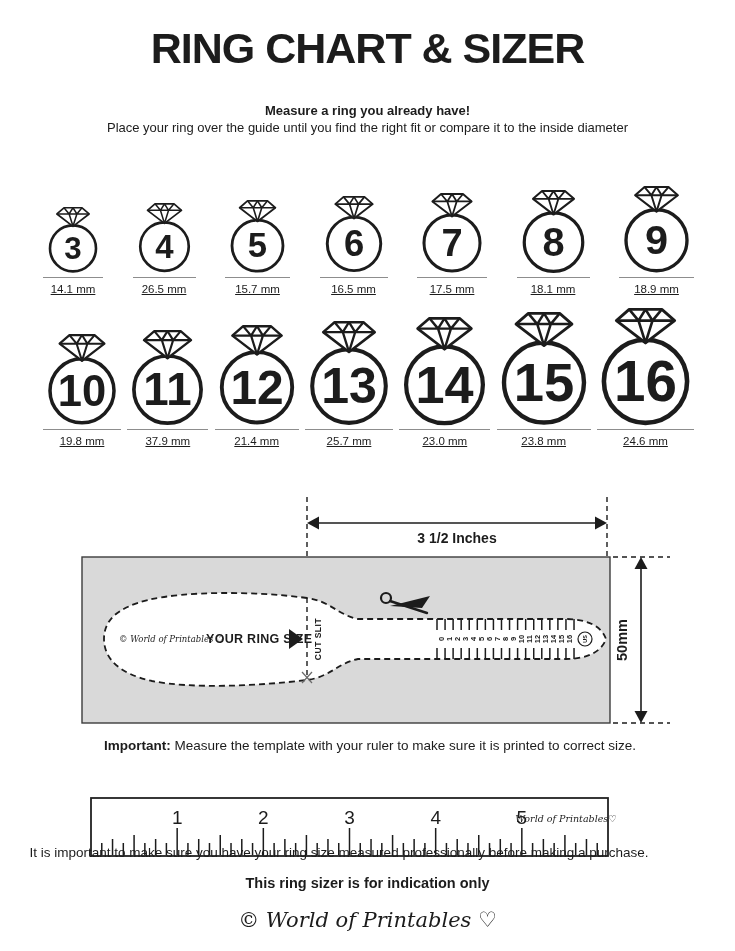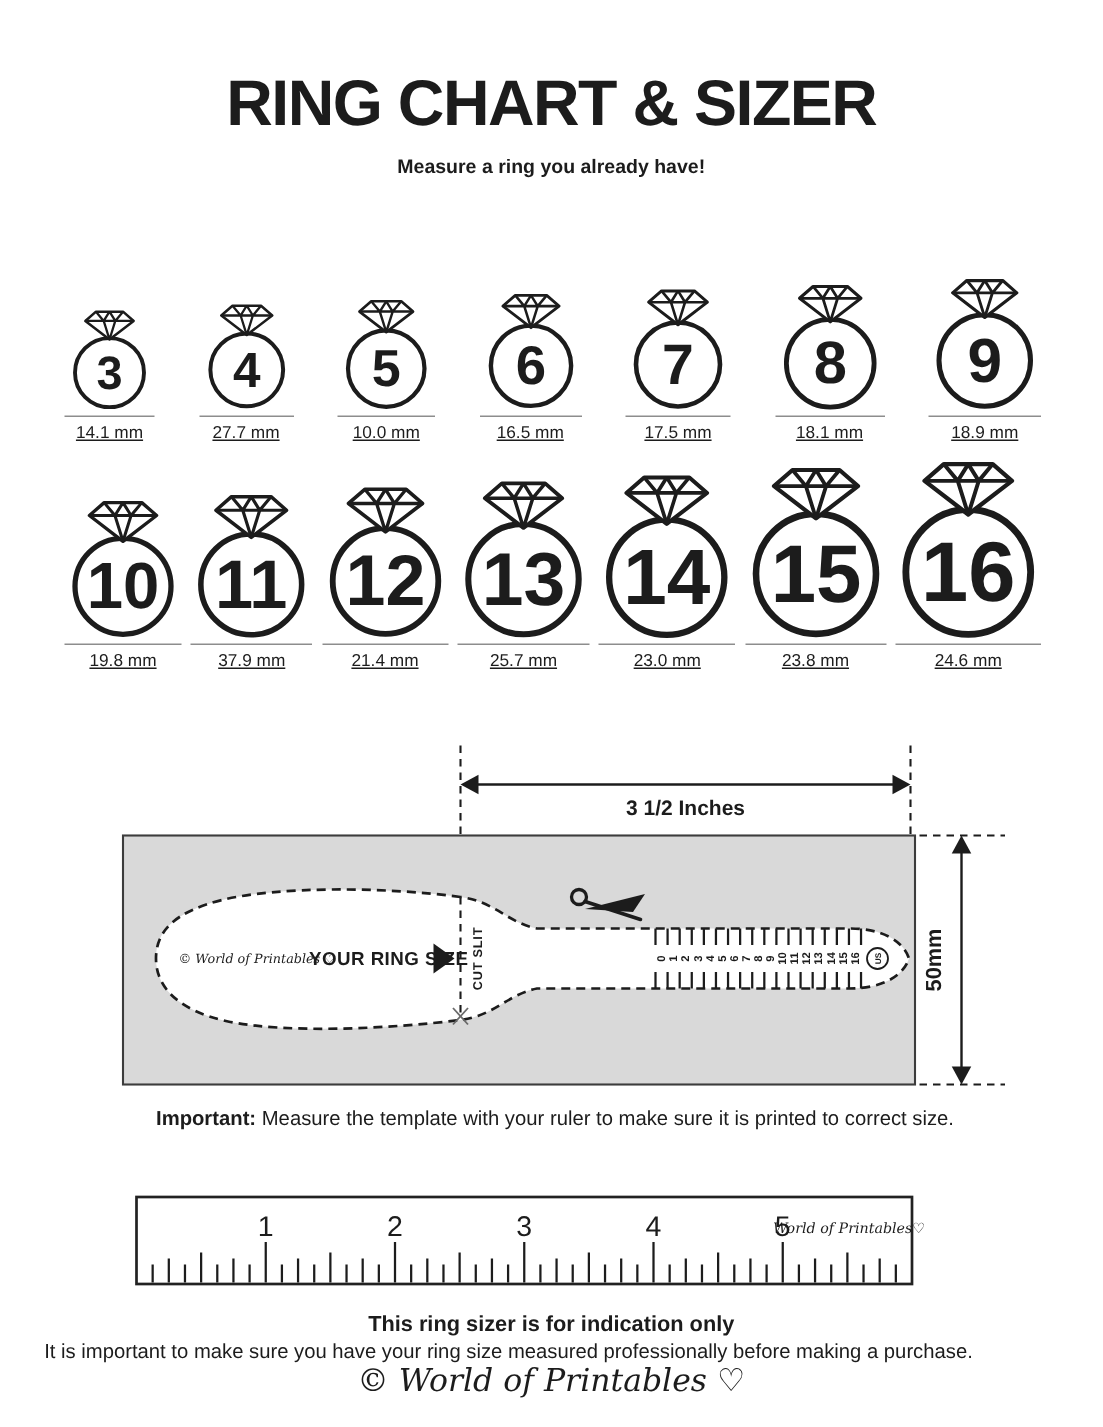--- a/index.html
+++ b/index.html
@@ -3,54 +3,55 @@
 <meta charset="utf-8">
 <style>
   html,body{margin:0;padding:0;}
   body{
     width:735px;height:951px;position:relative;overflow:hidden;
     background:#ffffff;color:#1c1c1c;
     font-family:"Liberation Sans","DejaVu Sans",sans-serif;
   }
   .page-title{
     position:absolute;top:24px;left:0;width:735px;text-align:center;
-    font-size:43px;font-weight:bold;letter-spacing:-1px;margin-top:21px;
+    font-size:43px;font-weight:bold;letter-spacing:-1px;
   }
   .intro{position:absolute;top:102px;left:0;width:735px;text-align:center;line-height:17px;}
   .intro-bold{font-size:13px;font-weight:bold;}
   .intro-text{font-size:13px;}
   .rings-row{
     position:absolute;left:0;width:735px;display:flex;justify-content:space-between;
     align-items:flex-end;box-sizing:border-box;padding:0 40px 0 42px;
   }
   #ring-row-0{top:175px;height:120px;}
   #ring-row-1{top:305px;height:142px;}
   .ring-item{display:flex;flex-direction:column;align-items:center;}
   .ring-underline{border-top:1.5px solid #8d8d8d;margin-top:2px;}
   .ring-mm{font-size:11.5px;margin-top:5px;white-space:nowrap;text-decoration:underline;}
   .svg-abs{position:absolute;left:0;}
   #sizer-svg{top:480px;}
   #ruler-svg{top:778px;}
   .important-line{position:absolute;top:738px;left:84px;font-size:13.5px;padding-left:20px;}
   .footer-bold{position:absolute;top:875px;left:0;width:735px;text-align:center;font-size:14.5px;font-weight:bold;}
-  .footer-text{position:absolute;top:893px;left:0;width:678px;text-align:center;font-size:13.5px;}
+  .footer-text{position:absolute;top:845px;left:0;width:678px;text-align:center;font-size:13.5px;}
   .footer-brand{
     position:absolute;top:908px;left:0;width:735px;text-align:center;
     font-family:"DejaVu Serif","Liberation Serif",serif;font-style:italic;font-size:21px;
   }
   svg text{font-family:"Liberation Sans","DejaVu Sans",sans-serif;}
   .script-text{font-family:"DejaVu Serif","Liberation Serif",serif;font-style:italic;}
 </style>
 </head>
 <body>
 
 <div class="page-title">RING CHART &amp; SIZER</div>
 
 <div class="intro">
   <div class="intro-bold">Measure a ring you already have!</div>
+  <div class="intro-text">Place your ring over the guide until you find the right fit or compare it to the inside diameter</div>
 </div>
 
 <div class="rings-row" id="ring-row-0">
     <div class="ring-item">
       <svg width="62" height="70">
         <circle cx="31" cy="43.422" r="23" fill="#fff" stroke="#1c1c1c" stroke-width="2.6"></circle>
         <g transform="translate(14.900000000000002,2)">
           <path d="M 7.083999999999999 0.7727999999999999 L 25.115999999999996 0.7727999999999999 L 32.199999999999996 6.955199999999999 L 16.099999999999998 19.319999999999997 L 0 6.955199999999999 Z" fill="#fff" stroke="#1c1c1c" stroke-width="1.7" stroke-linejoin="round"></path>
           <path d="M 0 6.955199999999999 L 32.199999999999996 6.955199999999999 M 7.083999999999999 0.7727999999999999 L 12.235999999999999 6.955199999999999 L 16.099999999999998 19.319999999999997 M 25.115999999999996 0.7727999999999999 L 19.964 6.955199999999999 L 16.099999999999998 19.319999999999997 M 16.099999999999998 0.7727999999999999 L 12.235999999999999 6.955199999999999 M 16.099999999999998 0.7727999999999999 L 19.964 6.955199999999999" fill="none" stroke="#1c1c1c" stroke-width="1.53" stroke-linejoin="round"></path>
         </g>
@@ -62,33 +63,33 @@
     <div class="ring-item">
       <svg width="65" height="74">
         <circle cx="32.5" cy="45.564499999999995" r="24.25" fill="#fff" stroke="#1c1c1c" stroke-width="2.6675"></circle>
         <g transform="translate(15.525000000000002,2)">
           <path d="M 7.468999999999999 0.8148 L 26.480999999999998 0.8148 L 33.949999999999996 7.333199999999999 L 16.974999999999998 20.369999999999997 L 0 7.333199999999999 Z" fill="#fff" stroke="#1c1c1c" stroke-width="1.7" stroke-linejoin="round"></path>
           <path d="M 0 7.333199999999999 L 33.949999999999996 7.333199999999999 M 7.468999999999999 0.8148 L 12.900999999999998 7.333199999999999 L 16.974999999999998 20.369999999999997 M 26.480999999999998 0.8148 L 21.048999999999996 7.333199999999999 L 16.974999999999998 20.369999999999997 M 16.974999999999998 0.8148 L 12.900999999999998 7.333199999999999 M 16.974999999999998 0.8148 L 21.048999999999996 7.333199999999999" fill="none" stroke="#1c1c1c" stroke-width="1.53" stroke-linejoin="round"></path>
         </g>
         <text x="32.5" y="56.777699999999996" text-anchor="middle" font-size="32.980000000000004" font-weight="600" fill="#1c1c1c">4</text>
       </svg>
       <div class="ring-underline" style="width: 63px;"></div>
-      <div class="ring-mm">27.7 mm</div>
+      <div class="ring-mm">26.5 mm</div>
     </div>
     <div class="ring-item">
       <svg width="67" height="77">
         <circle cx="33.5" cy="47.706999999999994" r="25.5" fill="#fff" stroke="#1c1c1c" stroke-width="2.805"></circle>
         <g transform="translate(15.650000000000002,2)">
           <path d="M 7.853999999999999 0.8567999999999999 L 27.845999999999997 0.8567999999999999 L 35.699999999999996 7.711199999999999 L 17.849999999999998 21.419999999999998 L 0 7.711199999999999 Z" fill="#fff" stroke="#1c1c1c" stroke-width="1.7850000000000001" stroke-linejoin="round"></path>
           <path d="M 0 7.711199999999999 L 35.699999999999996 7.711199999999999 M 7.853999999999999 0.8567999999999999 L 13.565999999999999 7.711199999999999 L 17.849999999999998 21.419999999999998 M 27.845999999999997 0.8567999999999999 L 22.133999999999997 7.711199999999999 L 17.849999999999998 21.419999999999998 M 17.849999999999998 0.8567999999999999 L 13.565999999999999 7.711199999999999 M 17.849999999999998 0.8567999999999999 L 22.133999999999997 7.711199999999999" fill="none" stroke="#1c1c1c" stroke-width="1.6065000000000003" stroke-linejoin="round"></path>
         </g>
         <text x="33.5" y="59.4982" text-anchor="middle" font-size="34.68" font-weight="600" fill="#1c1c1c">5</text>
       </svg>
       <div class="ring-underline" style="width: 65px;"></div>
-      <div class="ring-mm">10.0 mm</div>
+      <div class="ring-mm">15.7 mm</div>
     </div>
     <div class="ring-item">
       <svg width="70" height="81">
         <circle cx="35" cy="49.84949999999999" r="26.75" fill="#fff" stroke="#1c1c1c" stroke-width="2.9425"></circle>
         <g transform="translate(16.275000000000002,2)">
           <path d="M 8.238999999999999 0.8987999999999998 L 29.211 0.8987999999999998 L 37.449999999999996 8.089199999999998 L 18.724999999999998 22.469999999999995 L 0 8.089199999999998 Z" fill="#fff" stroke="#1c1c1c" stroke-width="1.8725000000000003" stroke-linejoin="round"></path>
           <path d="M 0 8.089199999999998 L 37.449999999999996 8.089199999999998 M 8.238999999999999 0.8987999999999998 L 14.230999999999998 8.089199999999998 L 18.724999999999998 22.469999999999995 M 29.211 0.8987999999999998 L 23.218999999999998 8.089199999999998 L 18.724999999999998 22.469999999999995 M 18.724999999999998 0.8987999999999998 L 14.230999999999998 8.089199999999998 M 18.724999999999998 0.8987999999999998 L 23.218999999999998 8.089199999999998" fill="none" stroke="#1c1c1c" stroke-width="1.6852500000000004" stroke-linejoin="round"></path>
         </g>
         <text x="35" y="62.21869999999999" text-anchor="middle" font-size="36.38" font-weight="600" fill="#1c1c1c">6</text>
       </svg>

